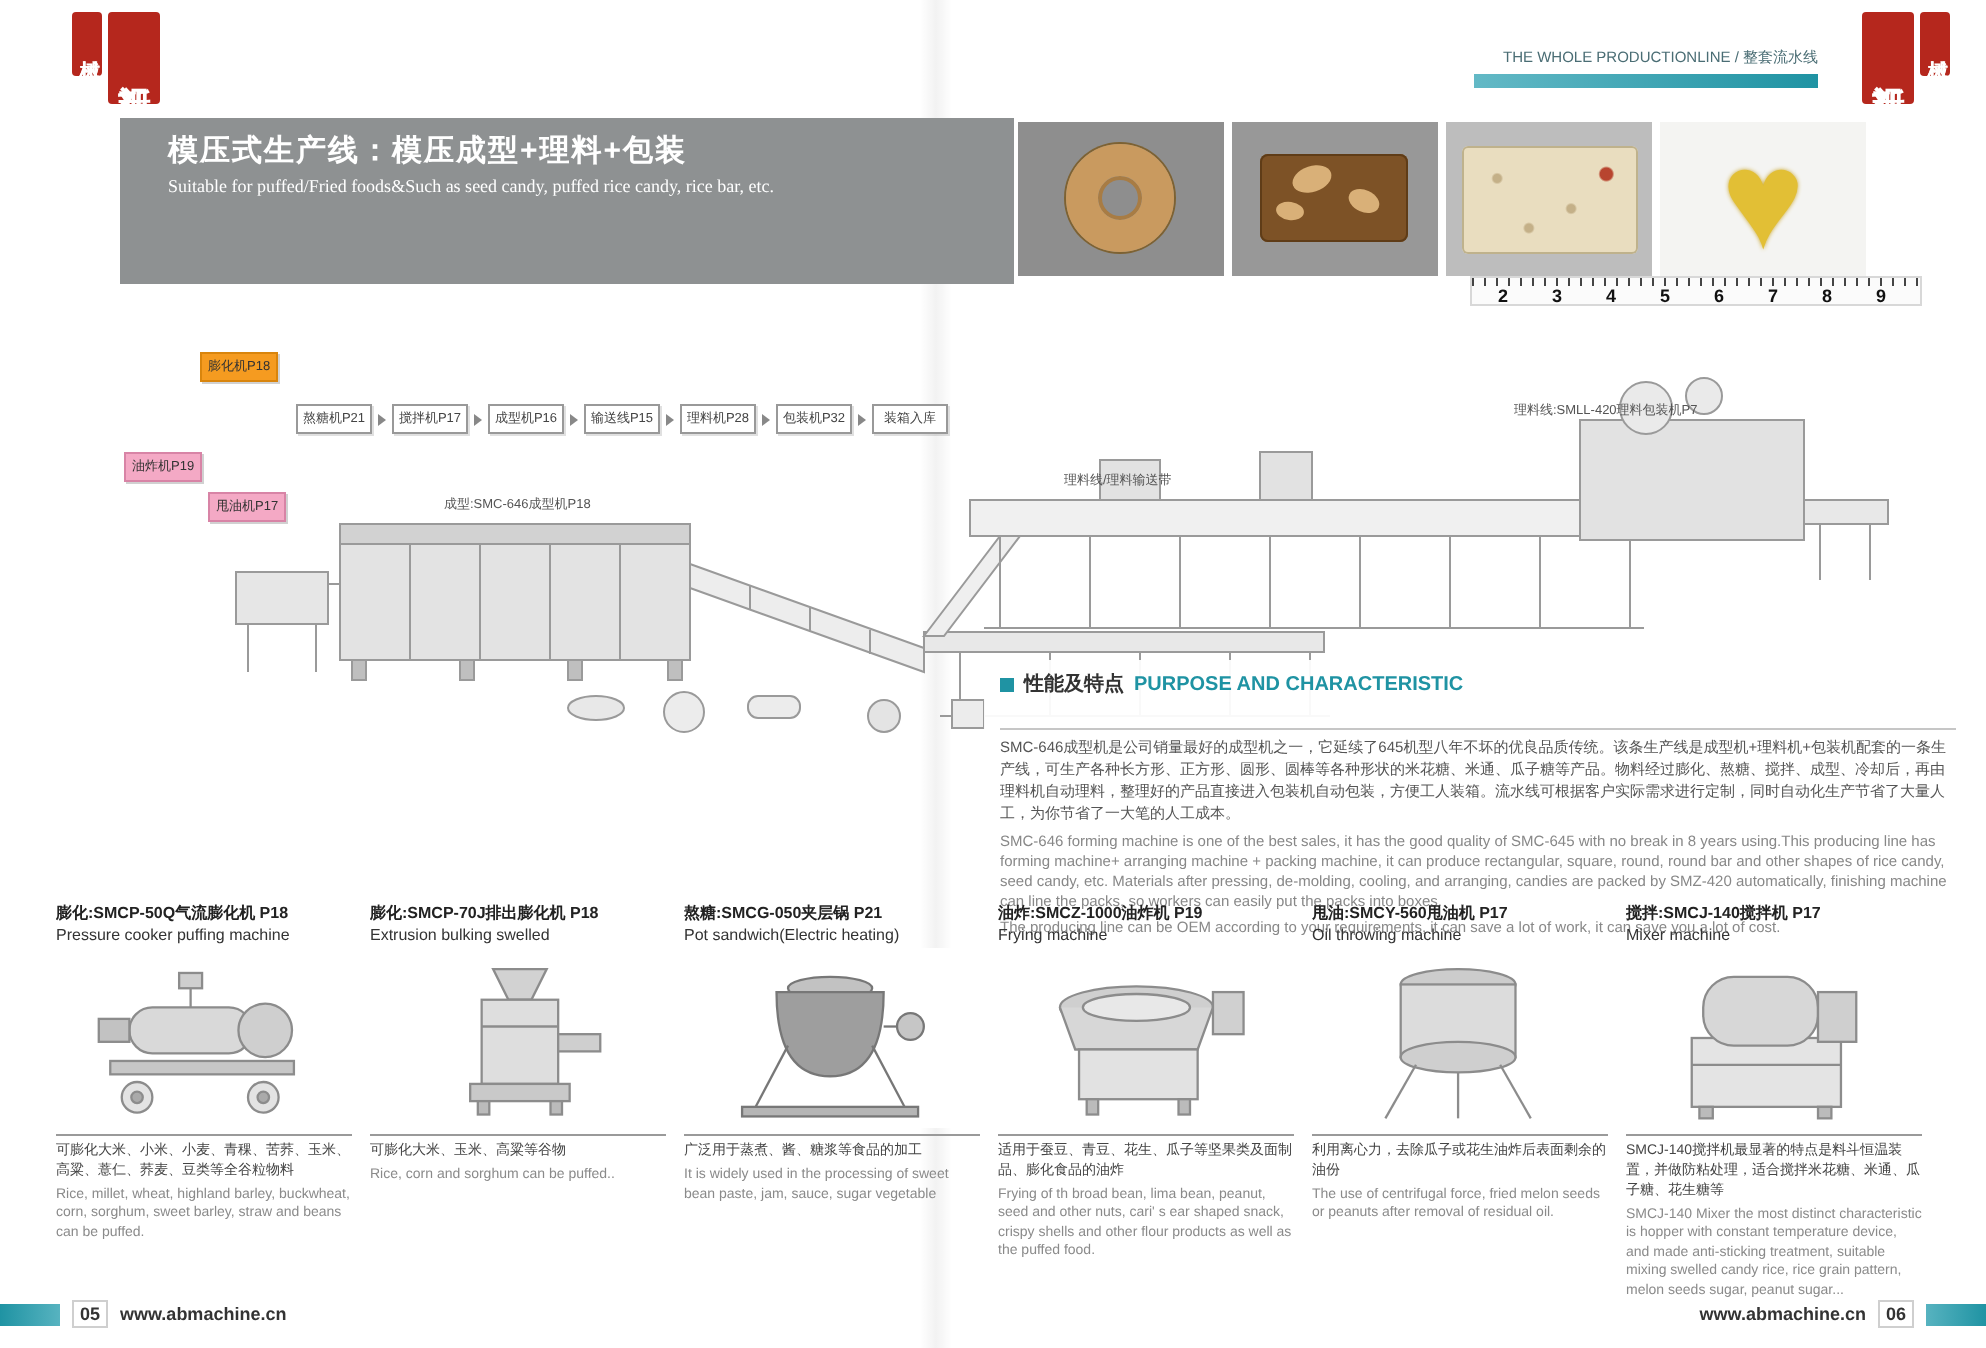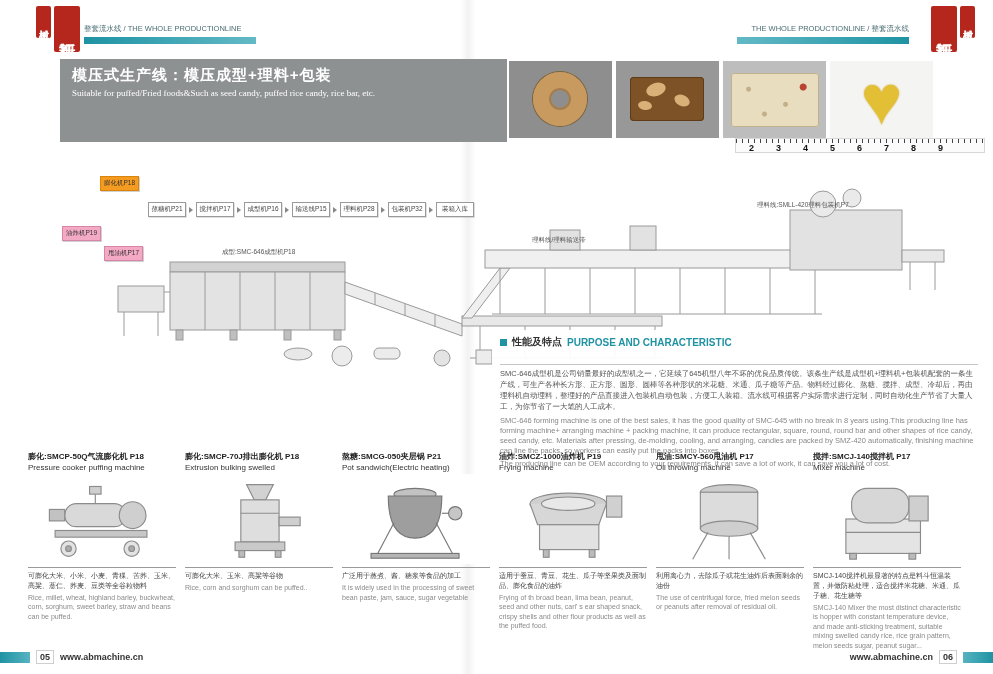--- a/index.html
+++ b/index.html
@@ -17,21 +17,21 @@
   .seal-lg{width:26px;height:46px;font-size:17px;}
   .hdr{position:absolute;top:24px;width:172px;}
   .hdr-left{left:84px;}
   .hdr-right{right:84px;text-align:right;}
   .hdr-text{font-size:7.5px;color:#4a6d74;white-space:nowrap;}
   .hdr-bar{height:7px;margin-top:3px;background:linear-gradient(90deg,#1f93a3,#63b9c6);}
   .hdr-right .hdr-bar{background:linear-gradient(270deg,#1f93a3,#63b9c6);}
 
   
   .banner{position:absolute;left:60px;top:59px;width:447px;height:83px;background:#8e9192;
-          color:#fff;padding:7px 12px;overflow:hidden;}
+          color:#fff;padding:7px 24px;overflow:hidden;}
   .banner .t-cn{font-size:15px;font-weight:bold;letter-spacing:1px;}
   .banner .t-en{font-size:9.5px;font-family:"Liberation Serif","DejaVu Serif",serif;font-weight:bold;margin-top:3px;}
   .banner .s-cn{font-size:12px;font-weight:bold;margin-top:4px;}
   .banner .s-en{font-size:9px;font-family:"Liberation Serif","DejaVu Serif",serif;margin-top:3px;}
 
   
   .photos{position:absolute;left:509px;top:61px;display:flex;gap:4px;}
   .photo{position:relative;width:103px;height:77px;overflow:hidden;}
   .photo-ring{background:#8e8e8e;}
   .ring{position:absolute;left:24px;top:11px;width:54px;height:54px;border-radius:50%;
@@ -45,21 +45,21 @@
   .nut3{left:22px;top:40px;width:14px;height:9px;transform:rotate(8deg);}
   .photo-bar{background:#bdbdbd;}
   .bar-block{position:absolute;left:8px;top:12px;width:88px;height:54px;background:#e9ddbf;border-radius:3px;
         background-image:radial-gradient(circle at 20% 30%,#c4b088 2px,transparent 3px),
                          radial-gradient(circle at 62% 58%,#c4b088 2px,transparent 3px),
                          radial-gradient(circle at 82% 26%,#b8452f 3px,transparent 4px),
                          radial-gradient(circle at 38% 76%,#c4b088 2px,transparent 3px);
         box-shadow:inset 0 0 0 1px #bfb28c;}
   .photo-heart{background:#f4f4f2;display:flex;align-items:center;justify-content:center;}
   .heart-glyph{font-size:70px;line-height:1;color:#e2bf35;text-shadow:0 0 2px #caa62a;}
-  .ruler{position:absolute;left:735px;top:138px;width:250px;height:15px;background:#fbfbfb;border:1px solid #d8d8d8;overflow:hidden;}
+  .ruler{position:absolute;left:735px;top:138px;width:226px;height:15px;background:#fbfbfb;border:1px solid #d8d8d8;overflow:hidden;}
   .ruler-ticks{height:4px;background:repeating-linear-gradient(90deg,#444 0 1px,transparent 1px 6px);}
   .ruler-numbers{font-size:9px;font-weight:bold;color:#111;letter-spacing:22px;padding-left:13px;line-height:10px;white-space:nowrap;}
 
   
   .diagram{position:absolute;left:30px;top:158px;width:930px;height:292px;}
   .fold{position:absolute;left:460px;top:0;width:16px;height:674px;background:linear-gradient(90deg,transparent,rgba(0,0,0,0.05),transparent);pointer-events:none;}
   .flow-box{position:absolute;display:flex;align-items:center;justify-content:center;
         font-size:6.5px;color:#333;height:15px;padding:1px 3px;border:1px solid #c79b6a;
         box-shadow:1px 1px 0 rgba(0,0,0,.18);white-space:nowrap;}
   .flow-orange{background:#f59b20;border-color:#d9850d;}
@@ -102,24 +102,20 @@
 <body>
 
 <div class="page">
 
   <div class="fold"></div>
 
   <div class="seals seals-left">
     <div class="seal seal-sm">树械</div>
     <div class="seal seal-lg">新视</div>
   </div>
-  <div class="hdr hdr-left">
-    <div class="hdr-text">整套流水线 / THE WHOLE PRODUCTIONLINE</div>
-    <div class="hdr-bar"></div>
-  </div>
   <div class="hdr hdr-right">
     <div class="hdr-text">THE WHOLE PRODUCTIONLINE / 整套流水线</div>
     <div class="hdr-bar"></div>
   </div>
   <div class="seals seals-right">
     <div class="seal seal-lg">新视</div>
     <div class="seal seal-sm">树械</div>
   </div>
 
   <div class="banner">

